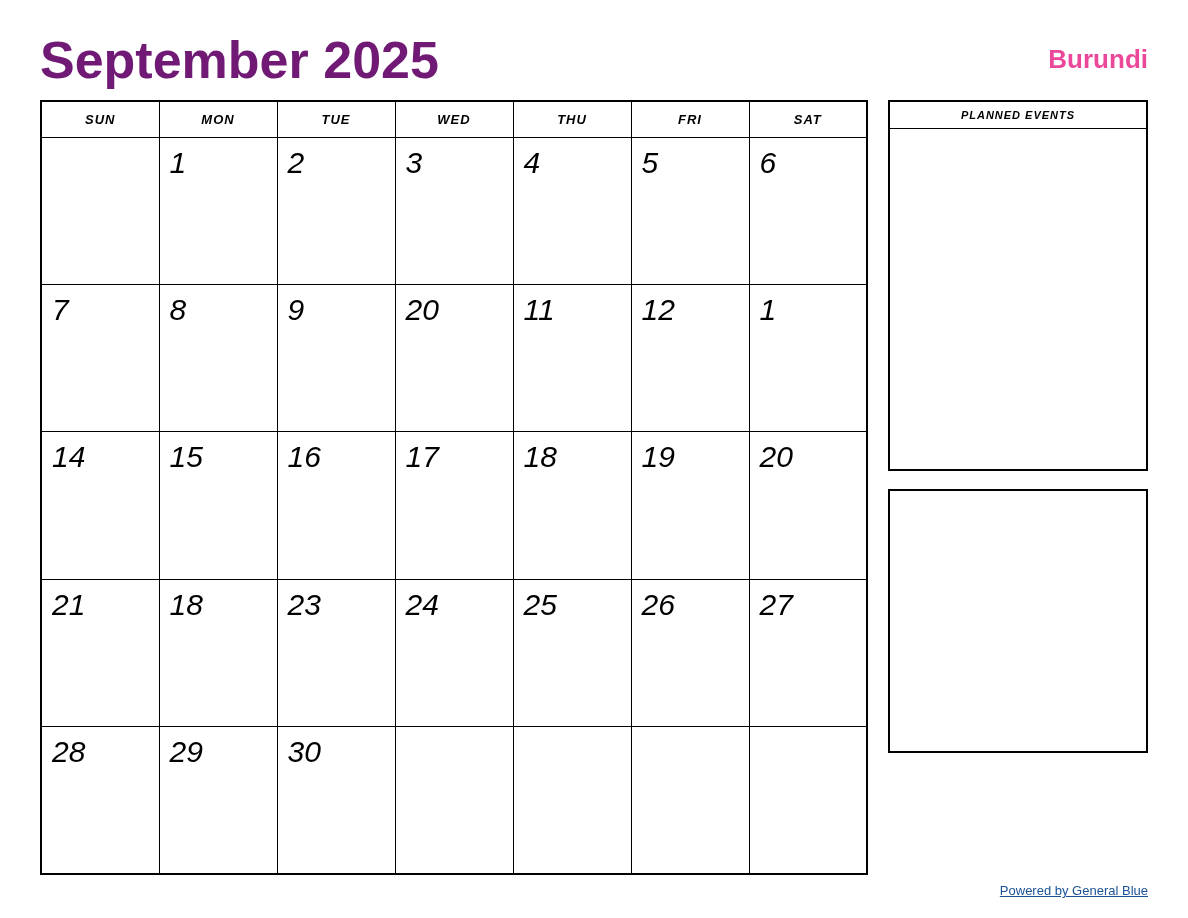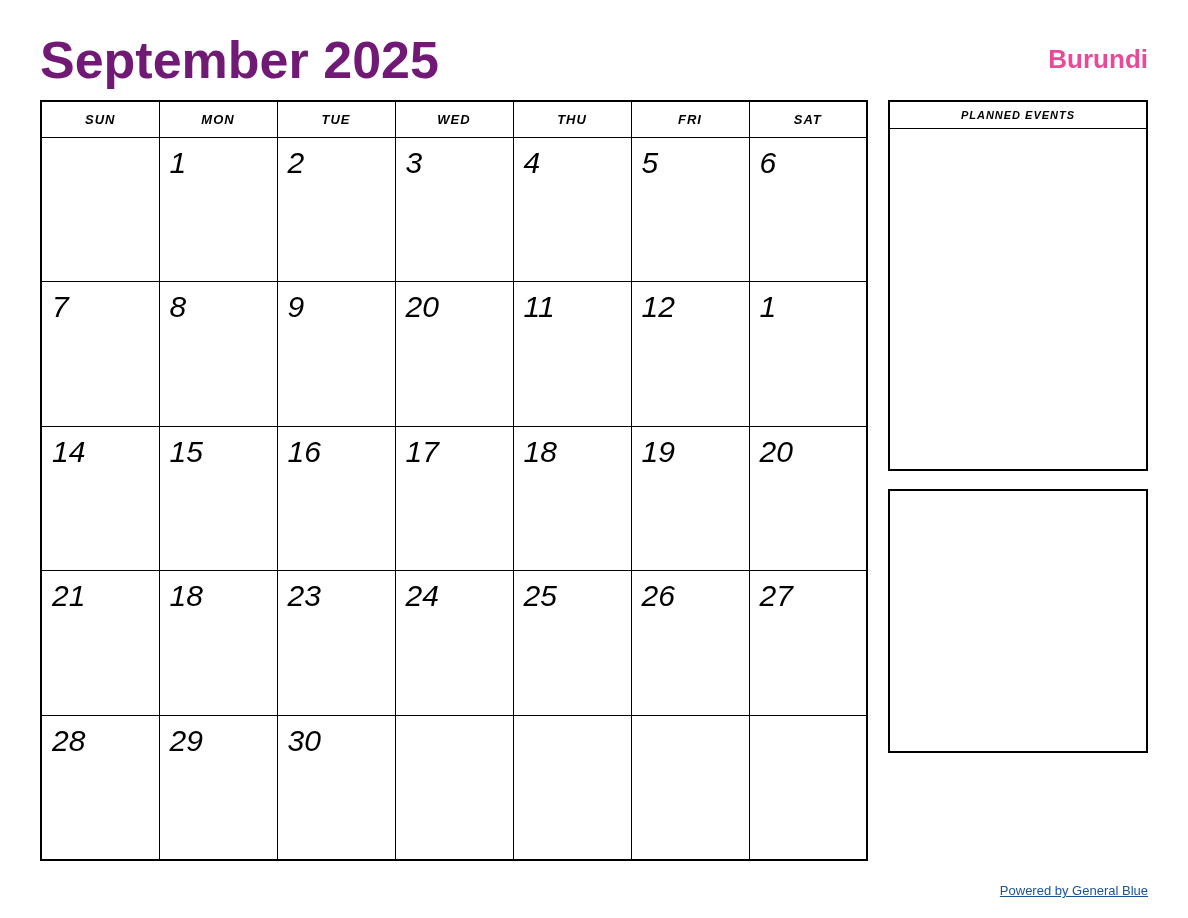--- a/index.html
+++ b/index.html
@@ -129,21 +129,21 @@
     .notes-box {
       margin-top: 18px;
     }
 
     .notes-body {
       height: 260px;
     }
 
     .footer {
       text-align: right;
-      padding-top: 22px;
+      padding-top: 8px;
       font-size: 13px;
     }
 
     .footer a {
       color: #1a5296;
       text-decoration: underline;
       font-family: Arial, sans-serif;
       font-size: 13px;
     }
   </style>

